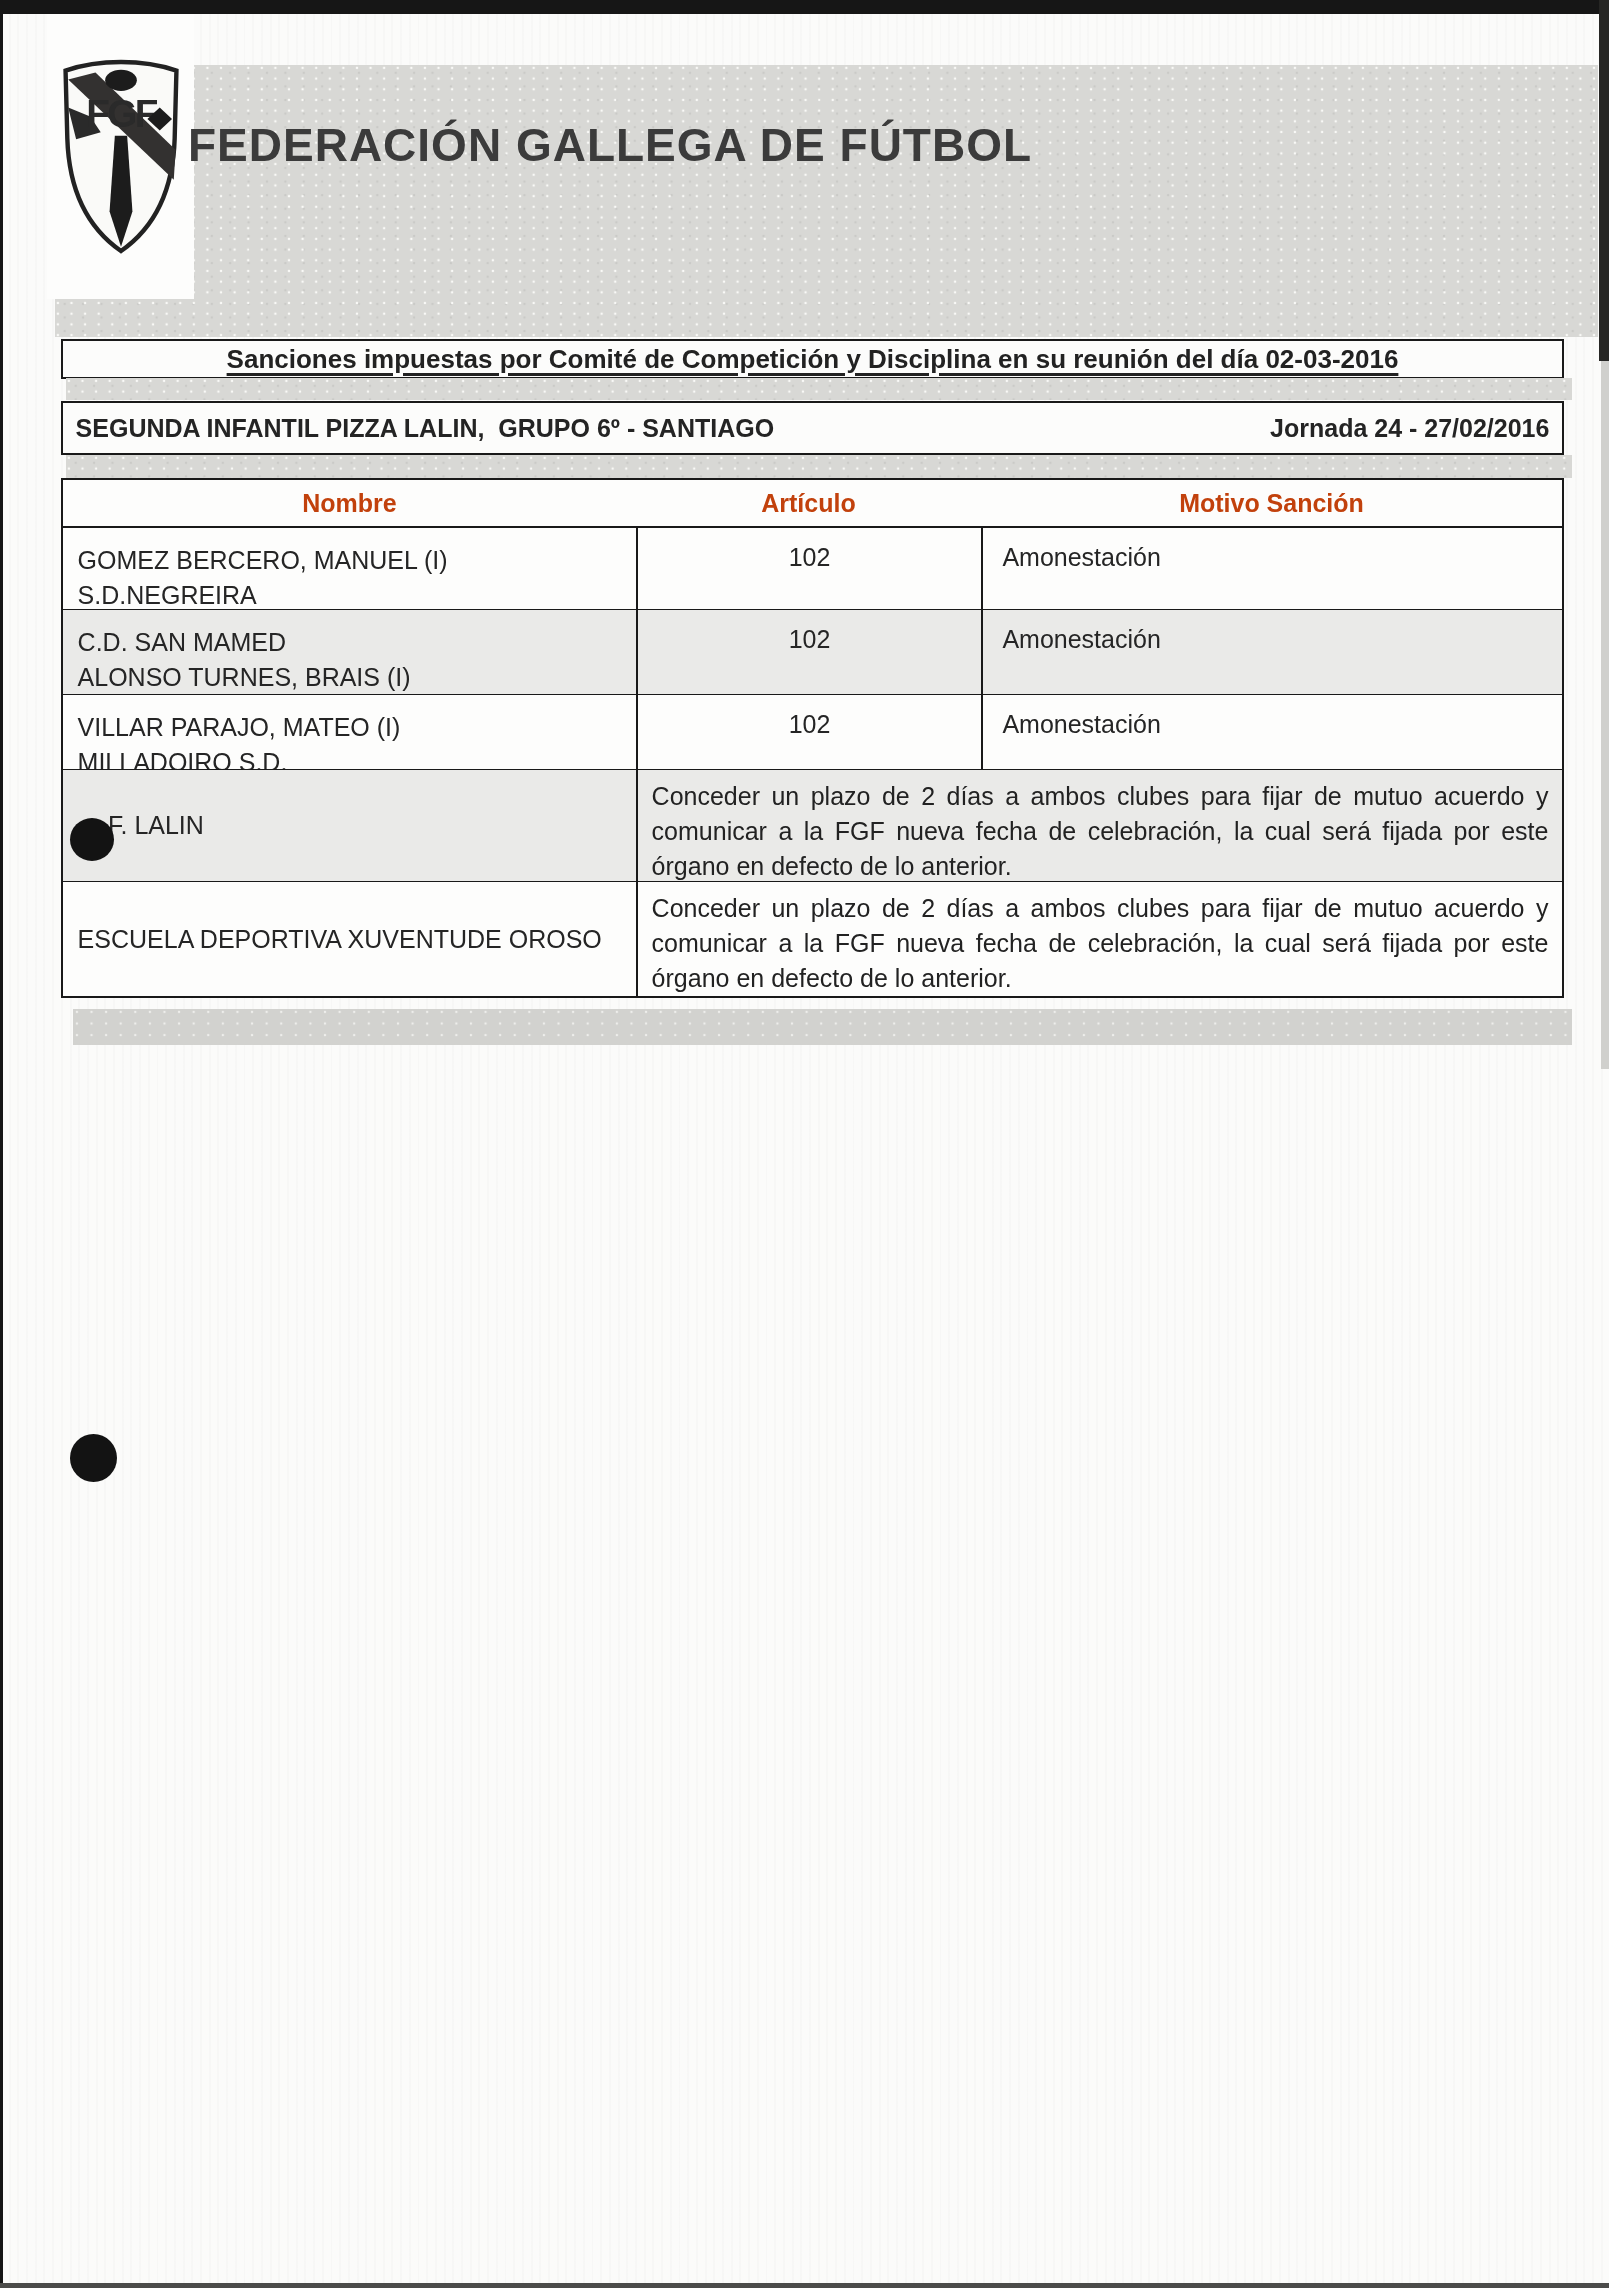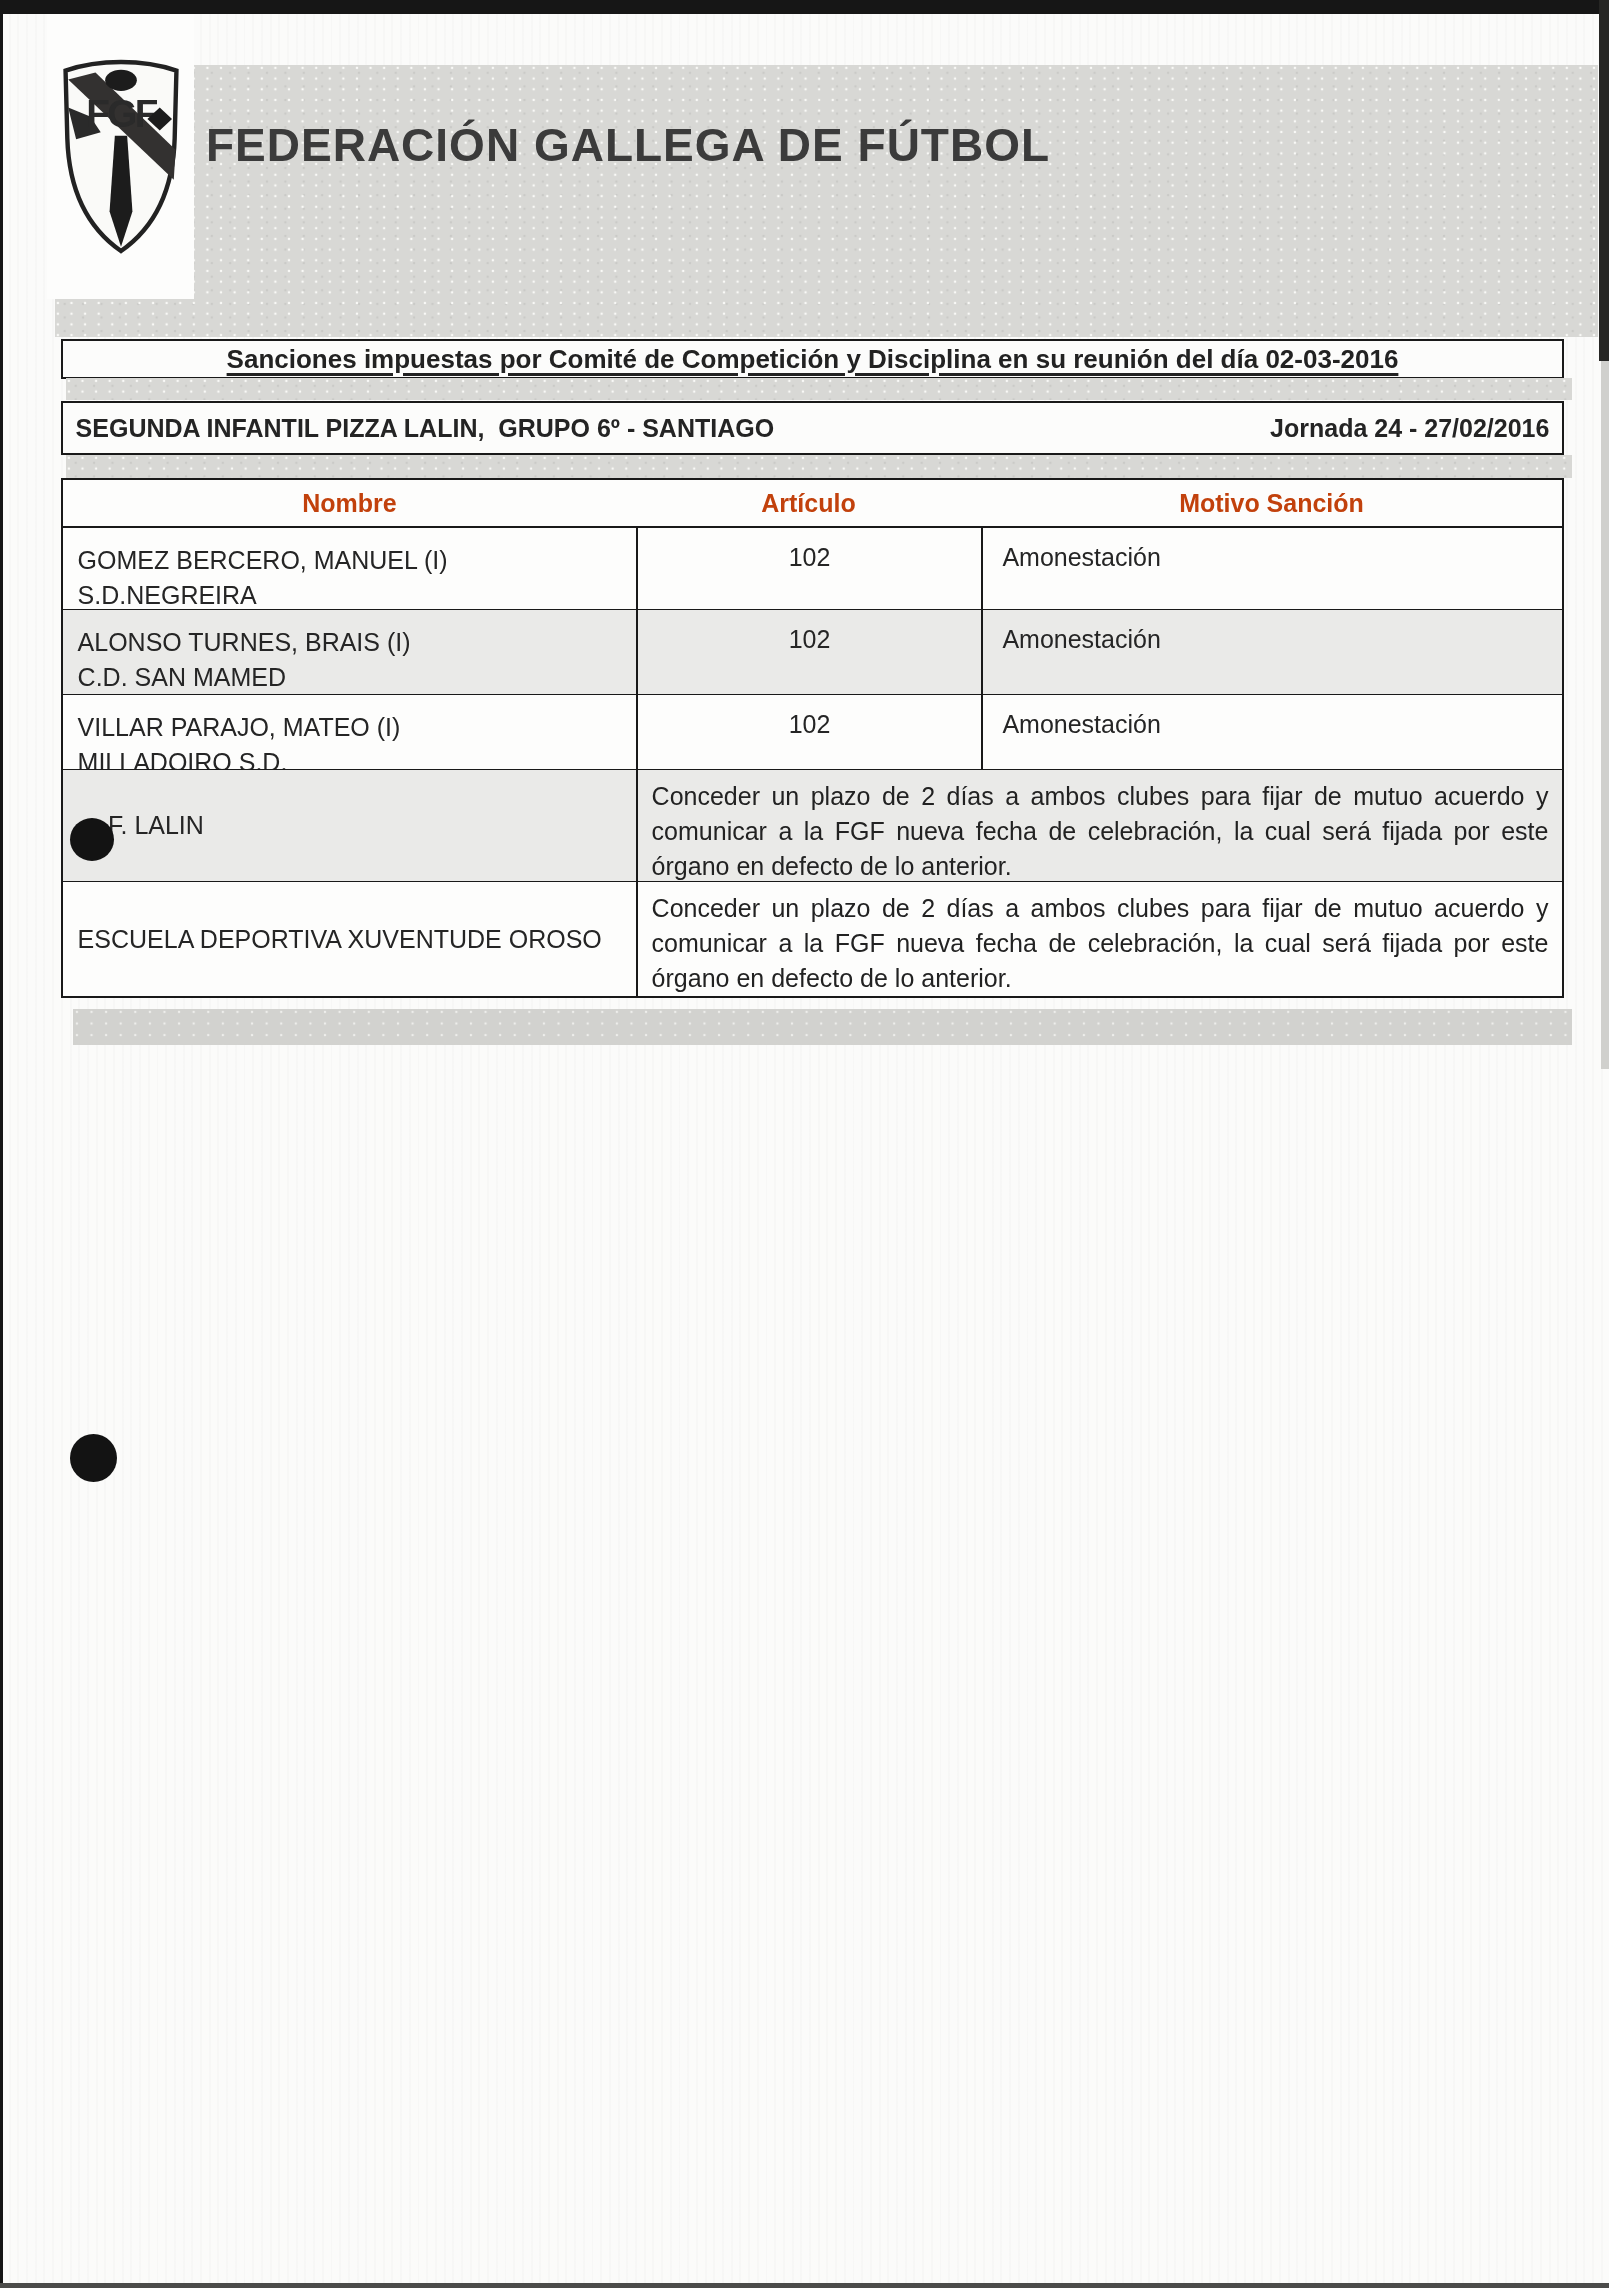--- a/index.html
+++ b/index.html
@@ -18,21 +18,21 @@
 
   .grey-tex{
     background-color:#d8d8d5;
     background-image:
       radial-gradient(circle at 2.9px 2.9px, rgba(253,253,251,.9) 1.1px, transparent 1.6px),
       radial-gradient(circle at 9.7px 7.8px, rgba(150,150,148,.22) 1px, transparent 1.6px);
     background-size:13.6px 10.7px, 18.4px 13.6px;
   }
   .header-band{position:absolute;left:55px;top:65px;width:1543px;height:272px;}
   .logo-box{position:absolute;left:47px;top:13.6px;width:147px;height:285px;background:#fdfdfc;display:flex;align-items:center;justify-content:center;}
-  .org-title{position:absolute;left:206px;top:118px;font-size:46px;font-weight:bold;color:#3b3b3b;letter-spacing:1px;white-space:nowrap;}
+  .org-title{position:absolute;left:188px;top:118px;font-size:46px;font-weight:bold;color:#3b3b3b;letter-spacing:1px;white-space:nowrap;}
 
   .title-bar{
     position:absolute;left:61px;top:339px;width:1503px;height:40px;
     background:#fcfcfb;border:2.9px solid #191919;
     display:flex;align-items:center;justify-content:center;
   }
   .title-bar span{
     font-size:26px;font-weight:bold;color:#222;white-space:nowrap;
     text-decoration:underline;text-decoration-thickness:2.9px;text-underline-offset:4.9px;
   }
@@ -127,22 +127,22 @@
       <div class="td namecell">
         <div>GOMEZ BERCERO, MANUEL (I)</div>
         <div>S.D.NEGREIRA</div>
       </div>
       <div class="td div artcell">102</div>
       <div class="td div motcell">Amonestación</div>
     </div>
 
     <div class="tr r2 alt">
       <div class="td namecell">
+        <div>C.D. SAN MAMED</div>
         <div>ALONSO TURNES, BRAIS (I)</div>
-        <div>C.D. SAN MAMED</div>
       </div>
       <div class="td div artcell">102</div>
       <div class="td div motcell">Amonestación</div>
     </div>
 
     <div class="tr r3">
       <div class="td namecell">
         <div>VILLAR PARAJO, MATEO (I)</div>
         <div>MILLADOIRO S.D.</div>
       </div>

